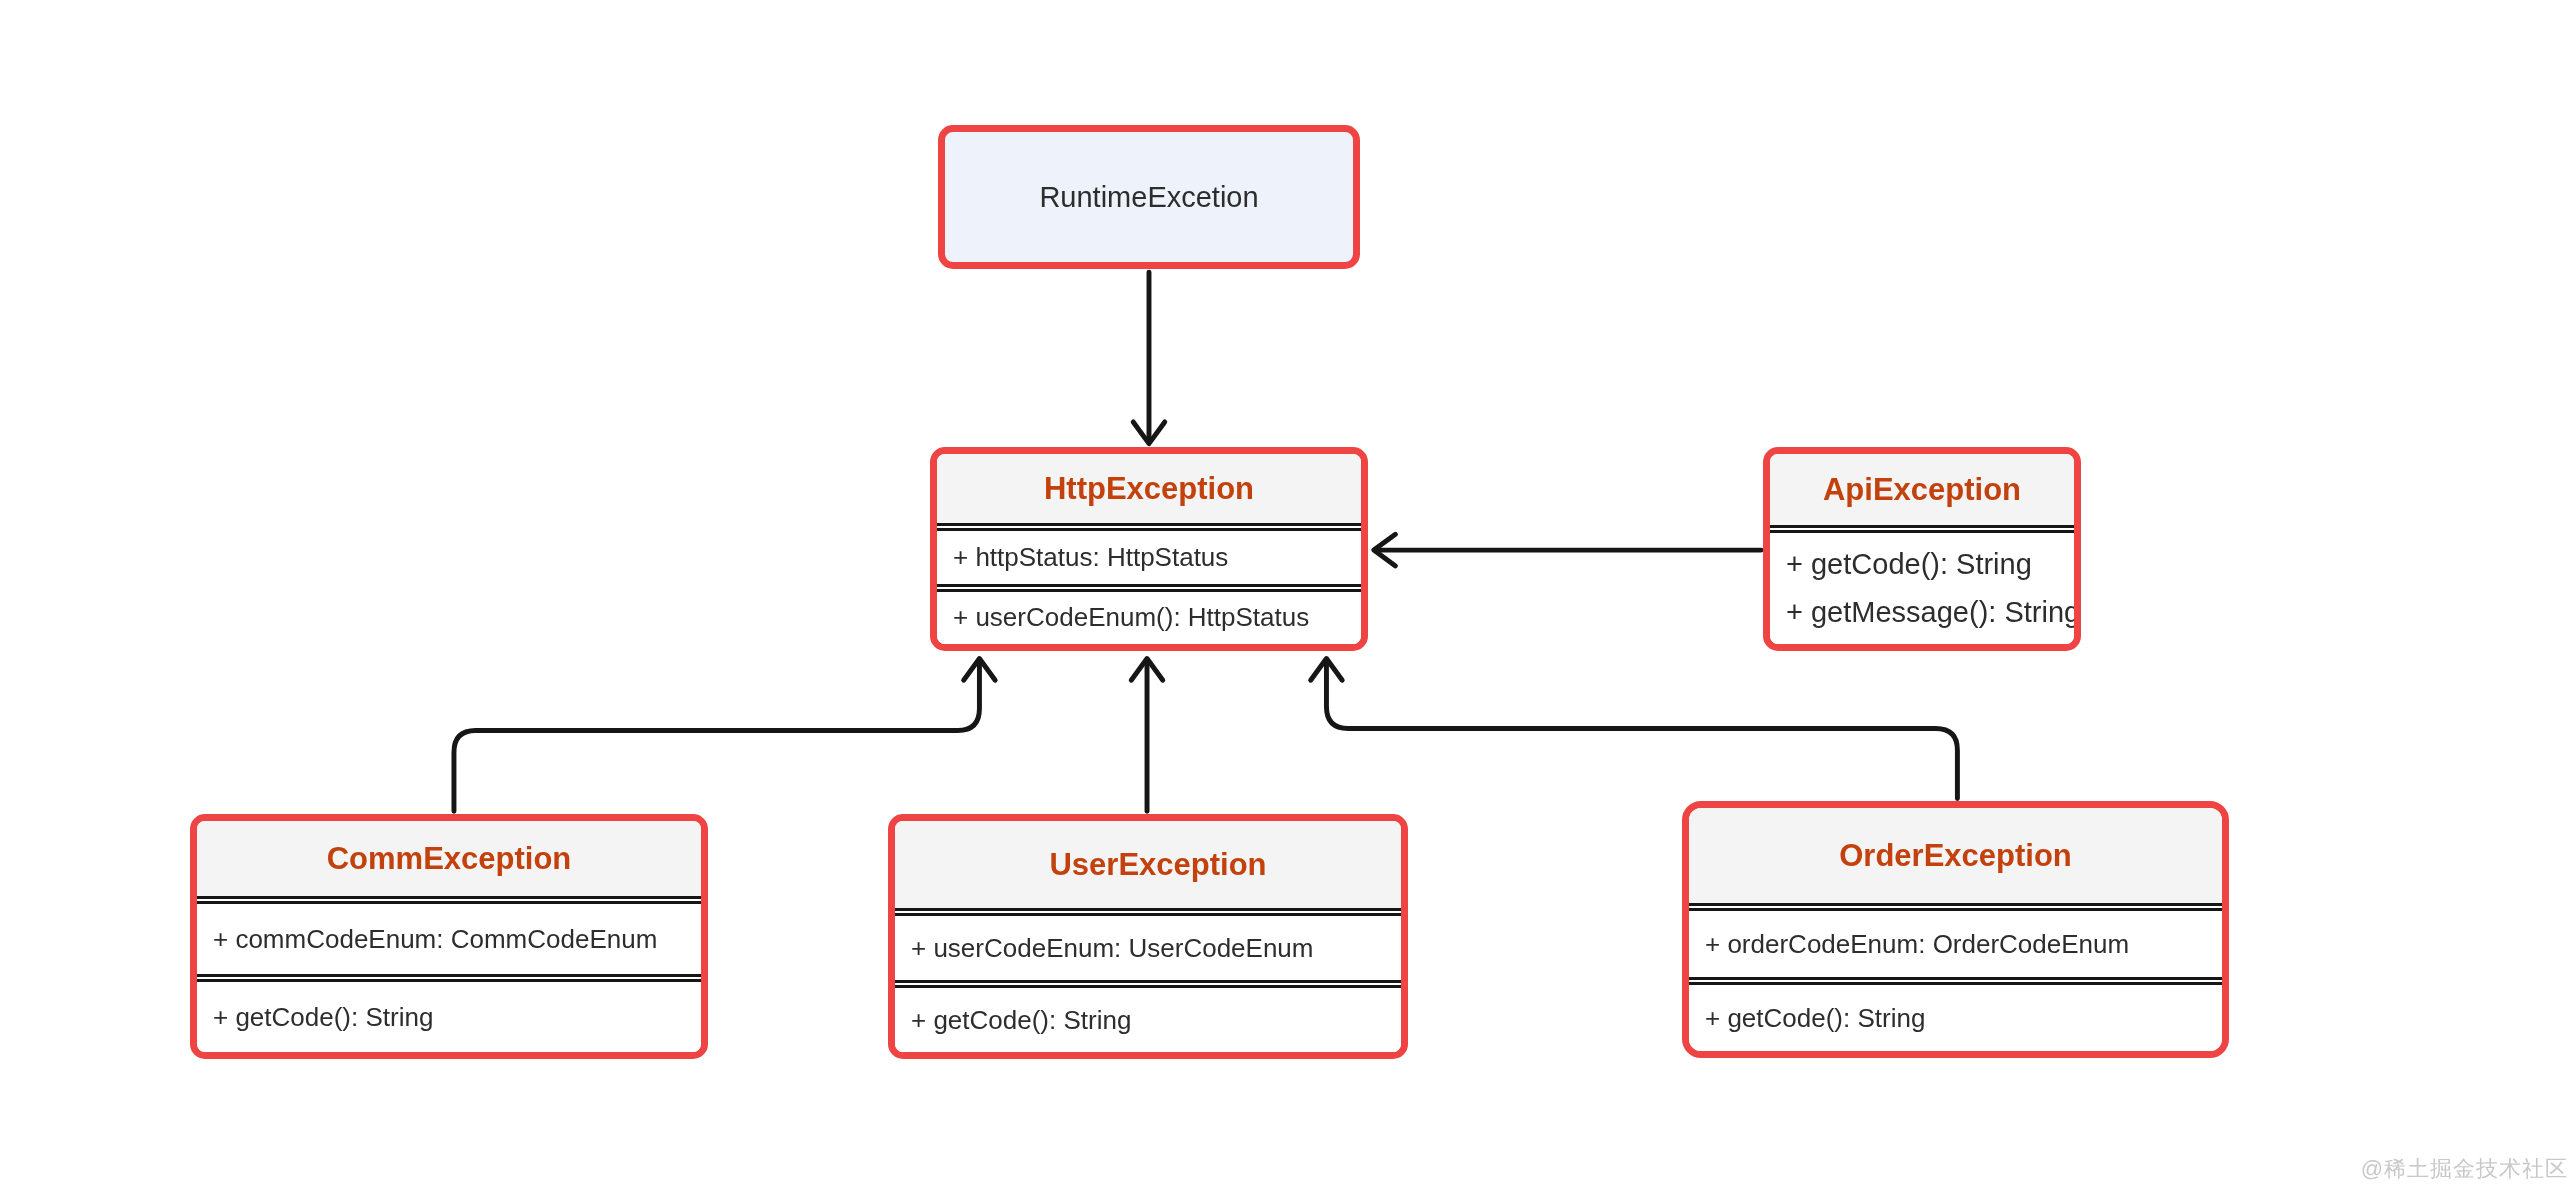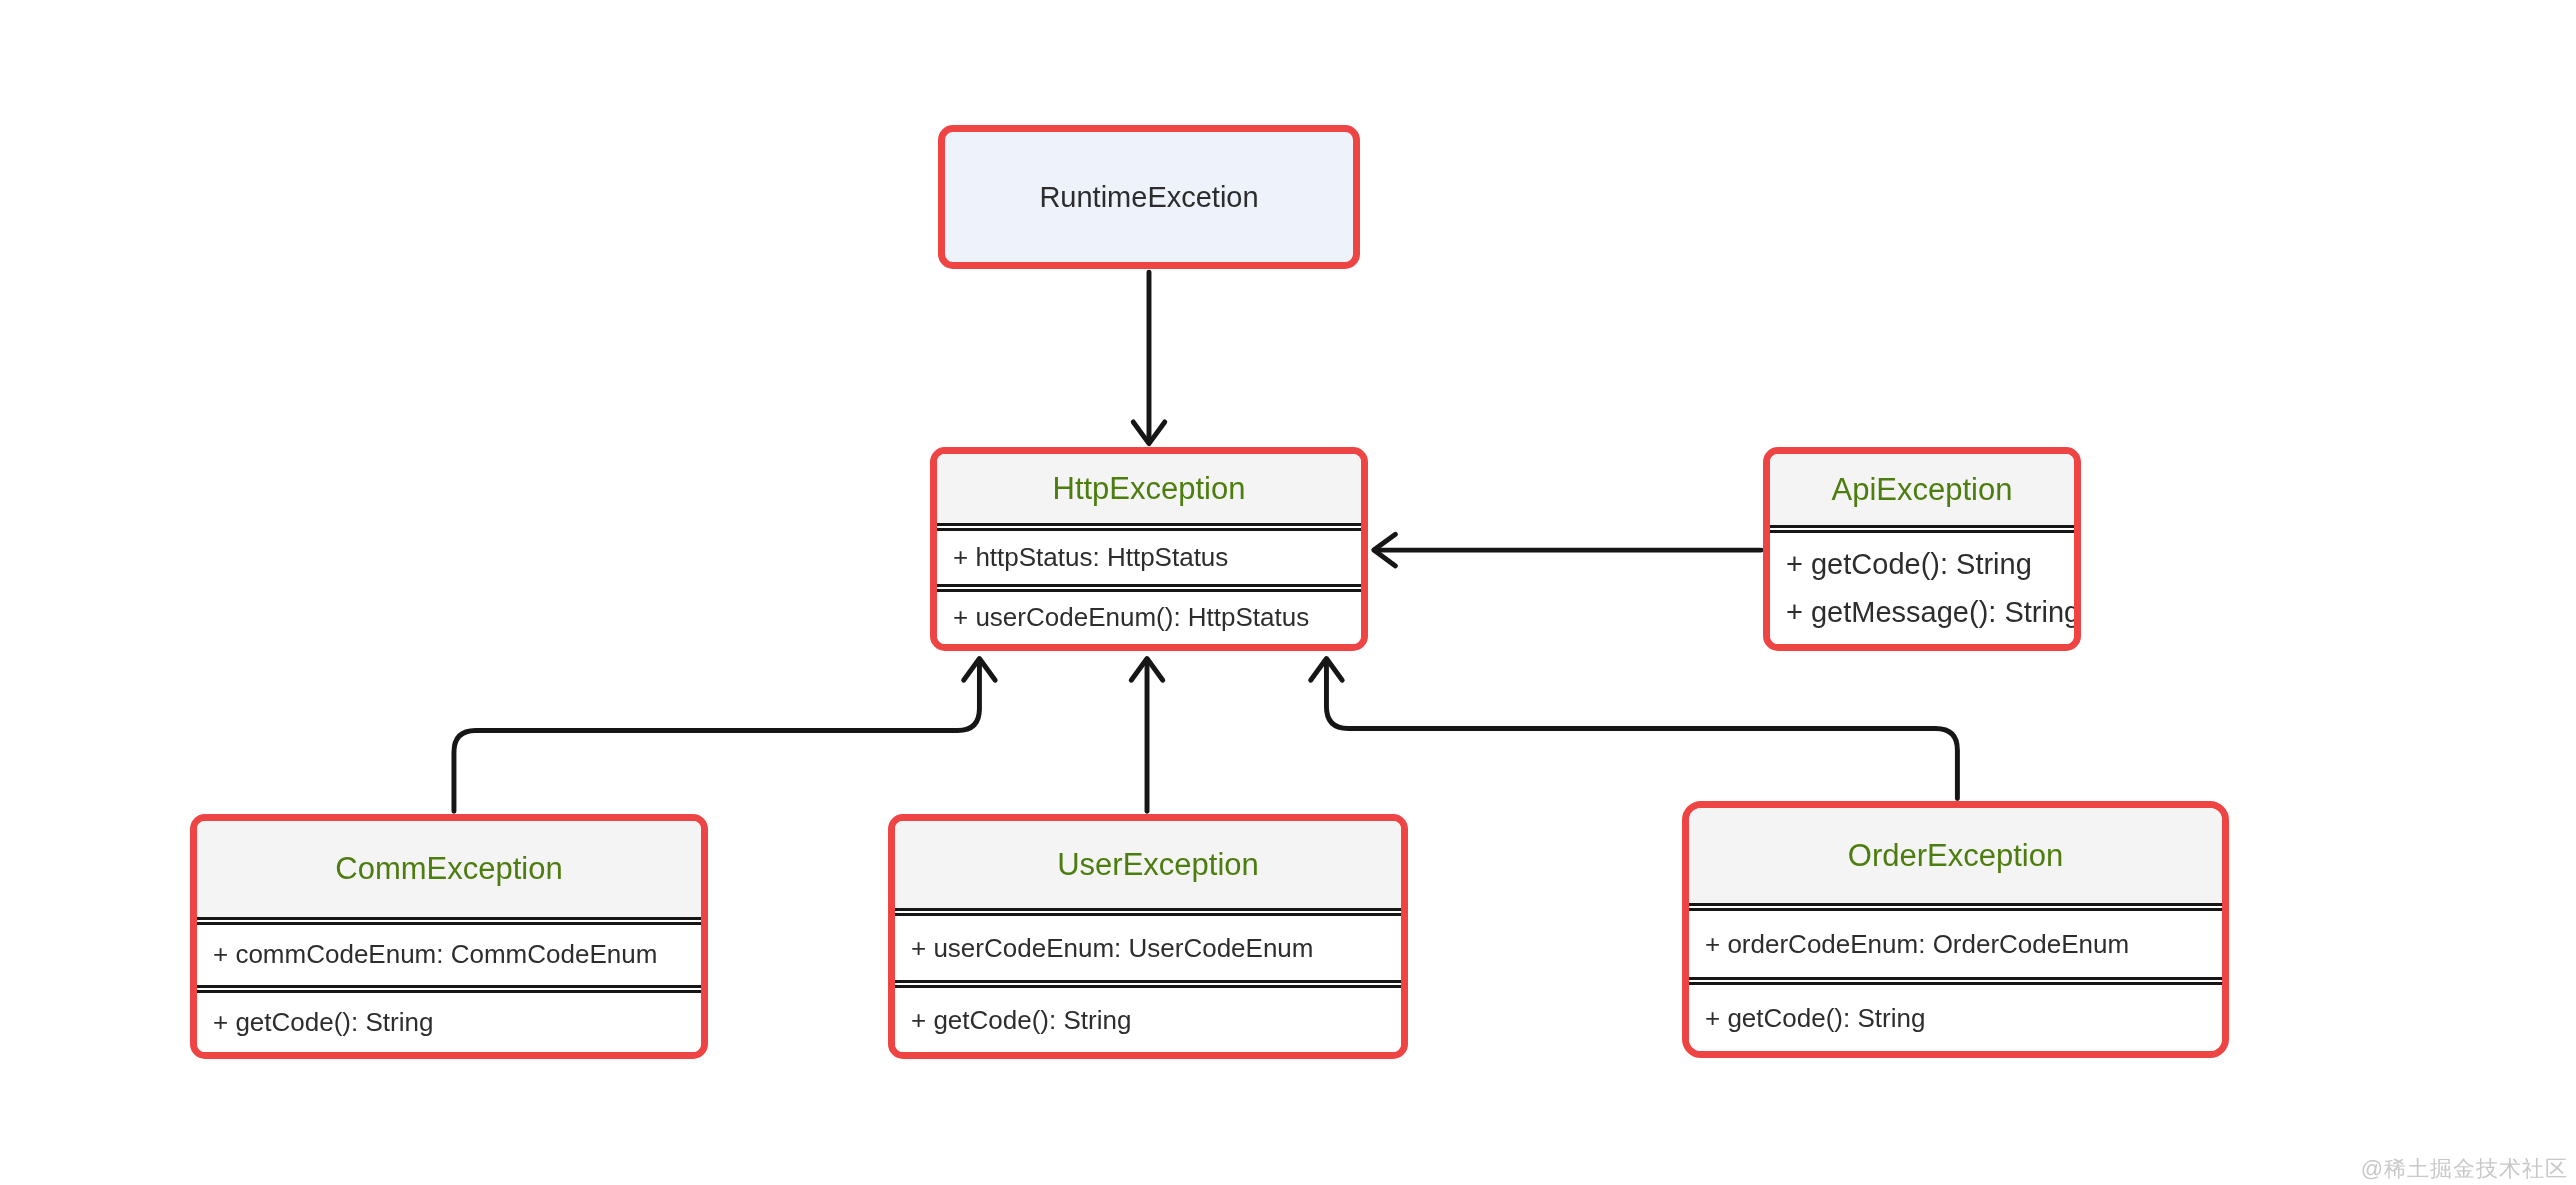--- a/index.html
+++ b/index.html
@@ -32,23 +32,23 @@
     flex-direction: column;
     color: #2d2d2d;
     overflow: hidden;
   }
   .uml-header {
     flex: 0 0 auto;
     display: flex;
     align-items: center;
     justify-content: center;
     background: #f4f4f4;
-    font-weight: 400;
+    font-weight: 700;
     font-size: 31px;
-    color: #4d7c0f;
+    color: #c2410c;
   }
   .uml-row {
     flex: 1 1 auto;
     display: flex;
     align-items: center;
     padding: 0 16px;
     font-size: 26px;
     border-top: 8px double #161616;
     background: #ffffff;
     white-space: nowrap;
@@ -136,21 +136,21 @@
 
   <div class="uml-class" style="left:1763px; top:447px; width:318px; height:204px;">
     <div class="uml-header" style="height:71px;">ApiException</div>
     <div class="uml-body">
       <div class="uml-line">+ getCode(): String</div>
       <div class="uml-line">+ getMessage(): String</div>
     </div>
   </div>
 
   <div class="uml-class" style="left:190px; top:814px; width:518px; height:245px;">
-    <div class="uml-header" style="height:96px;">CommException</div>
+    <div class="uml-header" style="height:75px;">CommException</div>
     <div class="uml-row">+ commCodeEnum: CommCodeEnum</div>
     <div class="uml-row">+ getCode(): String</div>
   </div>
 
   <div class="uml-class" style="left:888px; top:814px; width:520px; height:245px;">
     <div class="uml-header" style="height:87px;padding-left:20px;">UserException</div>
     <div class="uml-row">+ userCodeEnum: UserCodeEnum</div>
     <div class="uml-row">+ getCode(): String</div>
   </div>
 

